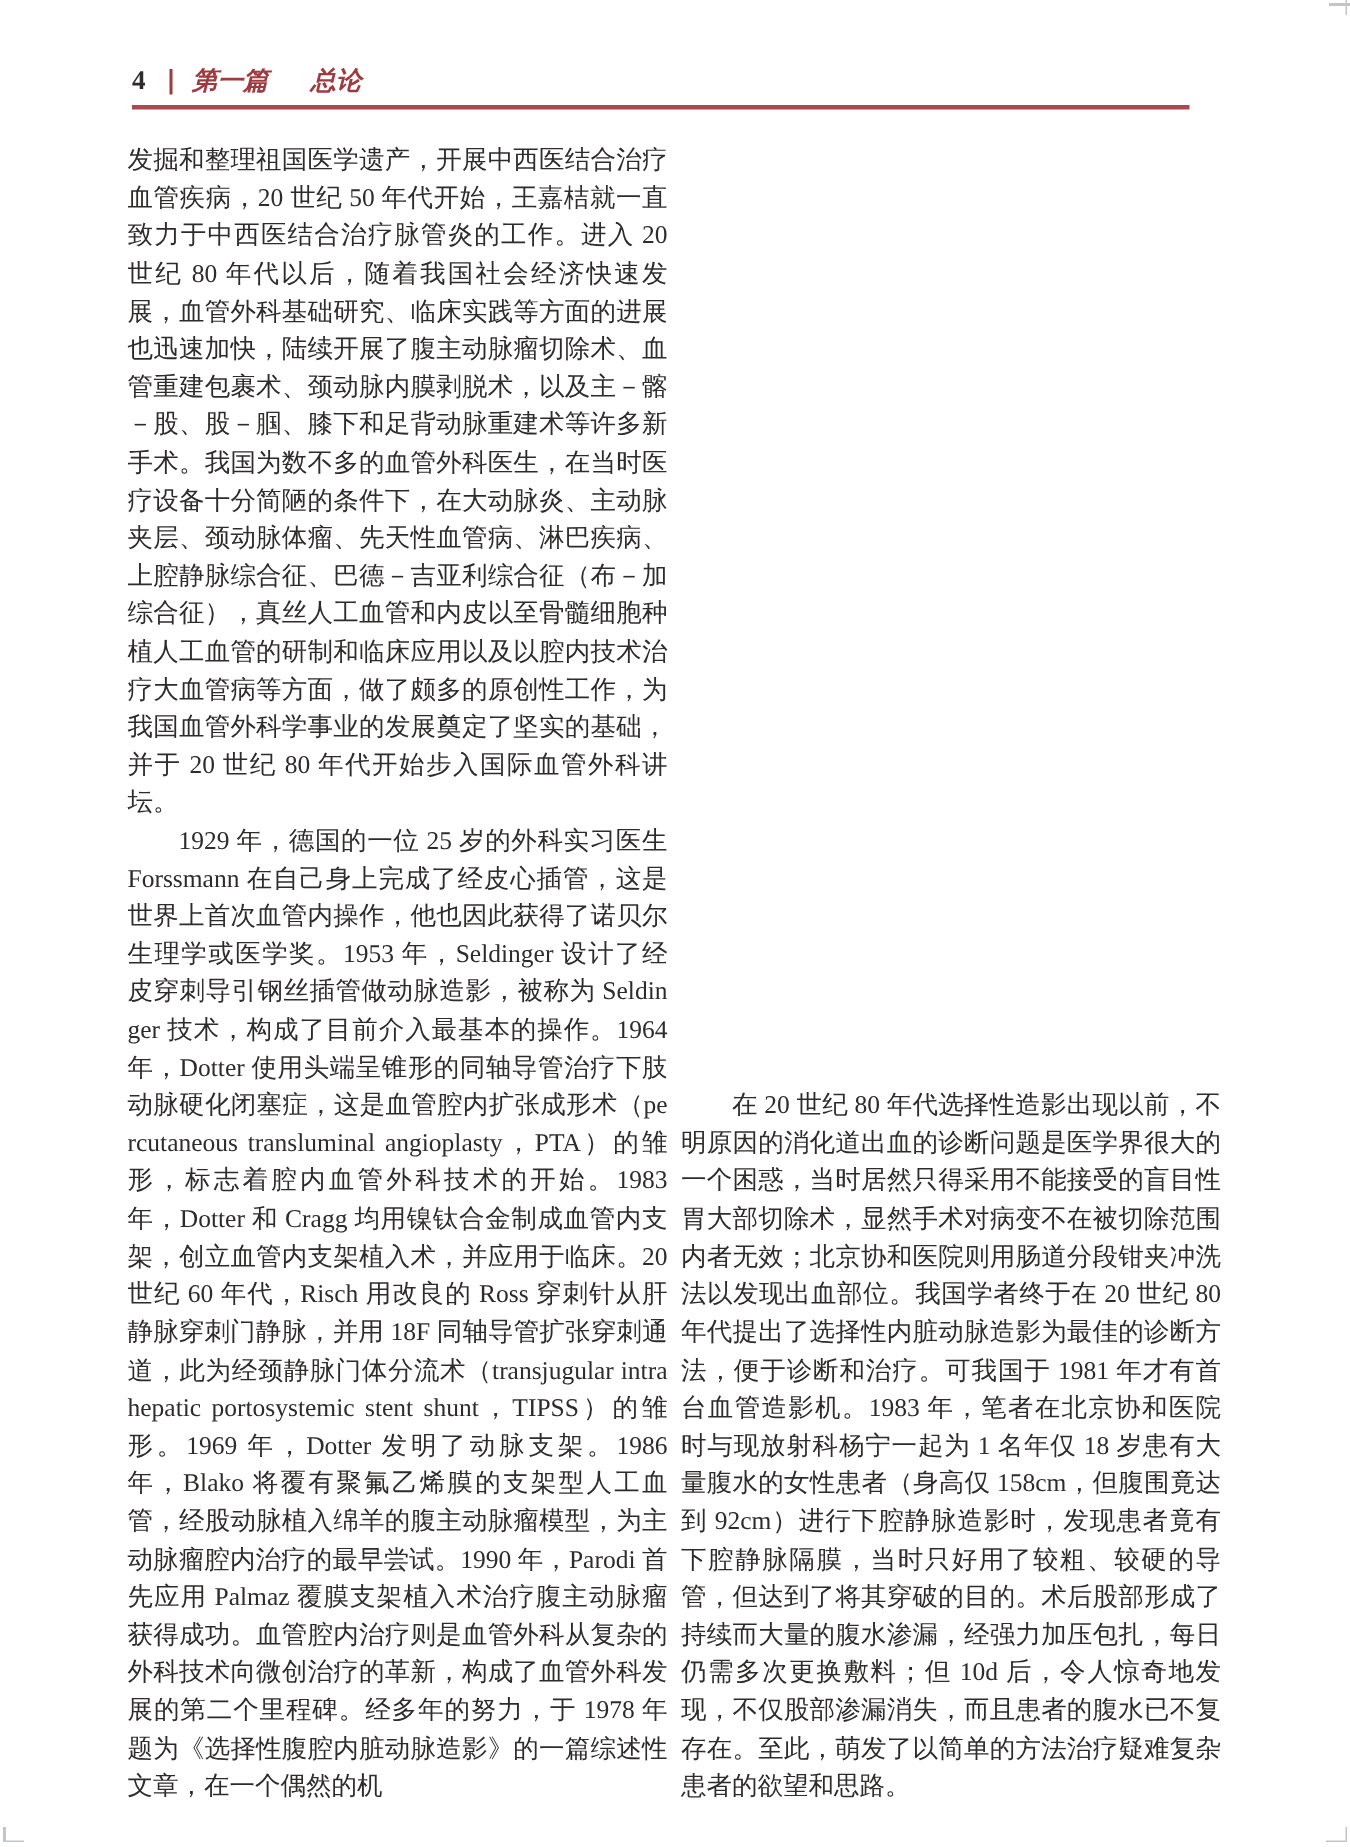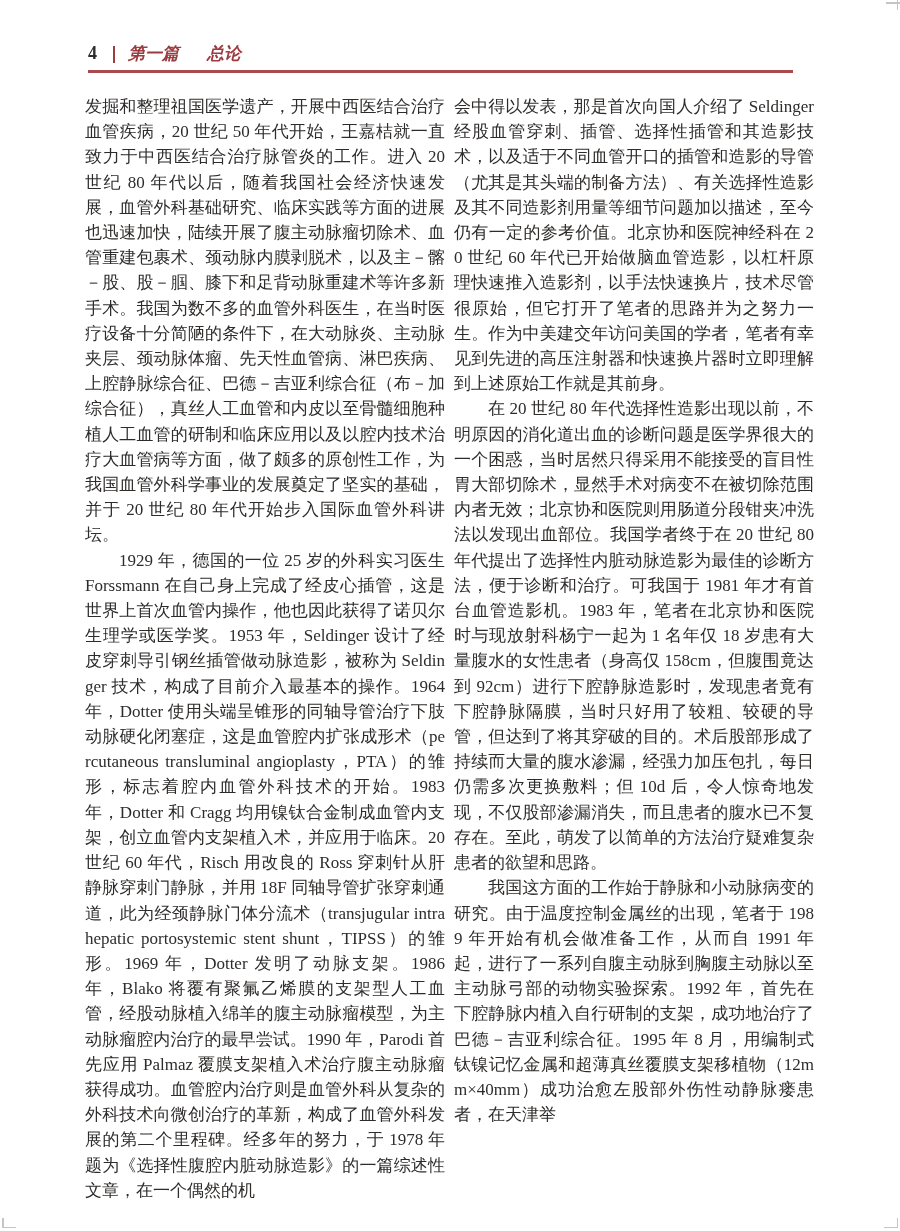--- a/index.html
+++ b/index.html
@@ -32,21 +32,21 @@
     text-align:center;
   }
   .part-title { margin-left:28px; }
   .header-rule {
     position:absolute; top:70px; left:88px; width:705px; height:2.5px;
     background:#a84a4e;
   }
   
   .columns {
     position:absolute; top:94px; left:85px; width:735px;
-    display:flex; gap:9px;
+    display:flex; gap:9px;align-items:flex-end;
   }
   .col { width:360px; }
   .col p {
     margin:0;
     font-size:17px;
     line-height:25.2px;
     color:#2e2c2b;
     text-align:justify;
     text-justify:inter-ideograph;
     word-break:break-all;
@@ -85,23 +85,21 @@
     <span class="part-title">总论</span>
   </div>
   <div class="header-rule"></div>
 
   <div class="columns">
     <div class="col">
       <p>发掘和整理祖国医学遗产，开展中西医结合治疗血管疾病，20 世纪 50 年代开始，王嘉桔就一直致力于中西医结合治疗脉管炎的工作。进入 20 世纪 80 年代以后，随着我国社会经济快速发展，血管外科基础研究、临床实践等方面的进展也迅速加快，陆续开展了腹主动脉瘤切除术、血管重建包裹术、颈动脉内膜剥脱术，以及主－髂－股、股－腘、膝下和足背动脉重建术等许多新手术。我国为数不多的血管外科医生，在当时医疗设备十分简陋的条件下，在大动脉炎、主动脉夹层、颈动脉体瘤、先天性血管病、淋巴疾病、上腔静脉综合征、巴德－吉亚利综合征（布－加综合征），真丝人工血管和内皮以至骨髓细胞种植人工血管的研制和临床应用以及以腔内技术治疗大血管病等方面，做了颇多的原创性工作，为我国血管外科学事业的发展奠定了坚实的基础，并于 20 世纪 80 年代开始步入国际血管外科讲坛。</p>
       <p class="indent">1929 年，德国的一位 25 岁的外科实习医生 Forssmann 在自己身上完成了经皮心插管，这是世界上首次血管内操作，他也因此获得了诺贝尔生理学或医学奖。1953 年，Seldinger 设计了经皮穿刺导引钢丝插管做动脉造影，被称为 Seldinger 技术，构成了目前介入最基本的操作。1964 年，Dotter 使用头端呈锥形的同轴导管治疗下肢动脉硬化闭塞症，这是血管腔内扩张成形术（percutaneous transluminal angioplasty，PTA）的雏形，标志着腔内血管外科技术的开始。1983 年，Dotter 和 Cragg 均用镍钛合金制成血管内支架，创立血管内支架植入术，并应用于临床。20 世纪 60 年代，Risch 用改良的 Ross 穿刺针从肝静脉穿刺门静脉，并用 18F 同轴导管扩张穿刺通道，此为经颈静脉门体分流术（transjugular intrahepatic portosystemic stent shunt，TIPSS）的雏形。1969 年，Dotter 发明了动脉支架。1986 年，Blako 将覆有聚氟乙烯膜的支架型人工血管，经股动脉植入绵羊的腹主动脉瘤模型，为主动脉瘤腔内治疗的最早尝试。1990 年，Parodi 首先应用 Palmaz 覆膜支架植入术治疗腹主动脉瘤获得成功。血管腔内治疗则是血管外科从复杂的外科技术向微创治疗的革新，构成了血管外科发展的第二个里程碑。经多年的努力，于 1978 年题为《选择性腹腔内脏动脉造影》的一篇综述性文章，在一个偶然的机</p>
     </div>
     <div class="col">
-      <p>会中得以发表，那是首次向国人介绍了 Seldinger 经股血管穿刺、插管、选择性插管和其造影技术，以及适于不同血管开口的插管和造影的导管（尤其是其头端的制备方法）、有关选择性造影及其不同造影剂用量等细节问题加以描述，至今仍有一定的参考价值。北京协和医院神经科在 20 世纪 60 年代已开始做脑血管造影，以杠杆原理快速推入造影剂，以手法快速换片，技术尽管很原始，但它打开了笔者的思路并为之努力一生。作为中美建交年访问美国的学者，笔者有幸见到先进的高压注射器和快速换片器时立即理解到上述原始工作就是其前身。</p>
       <p class="indent">在 20 世纪 80 年代选择性造影出现以前，不明原因的消化道出血的诊断问题是医学界很大的一个困惑，当时居然只得采用不能接受的盲目性胃大部切除术，显然手术对病变不在被切除范围内者无效；北京协和医院则用肠道分段钳夹冲洗法以发现出血部位。我国学者终于在 20 世纪 80 年代提出了选择性内脏动脉造影为最佳的诊断方法，便于诊断和治疗。可我国于 1981 年才有首台血管造影机。1983 年，笔者在北京协和医院时与现放射科杨宁一起为 1 名年仅 18 岁患有大量腹水的女性患者（身高仅 158cm，但腹围竟达到 92cm）进行下腔静脉造影时，发现患者竟有下腔静脉隔膜，当时只好用了较粗、较硬的导管，但达到了将其穿破的目的。术后股部形成了持续而大量的腹水渗漏，经强力加压包扎，每日仍需多次更换敷料；但 10d 后，令人惊奇地发现，不仅股部渗漏消失，而且患者的腹水已不复存在。至此，萌发了以简单的方法治疗疑难复杂患者的欲望和思路。</p>
-      <p class="indent">我国这方面的工作始于静脉和小动脉病变的研究。由于温度控制金属丝的出现，笔者于 1989 年开始有机会做准备工作，从而自 1991 年起，进行了一系列自腹主动脉到胸腹主动脉以至主动脉弓部的动物实验探索。1992 年，首先在下腔静脉内植入自行研制的支架，成功地治疗了巴德－吉亚利综合征。1995 年 8 月，用编制式钛镍记忆金属和超薄真丝覆膜支架移植物（12mm×40mm）成功治愈左股部外伤性动静脉瘘患者，在天津举</p>
     </div>
   </div>
 
   <div class="crop tr"></div>
   <div class="crop bl"></div>
   <div class="crop br"></div>
 
 </div>
 
 </body></html>

